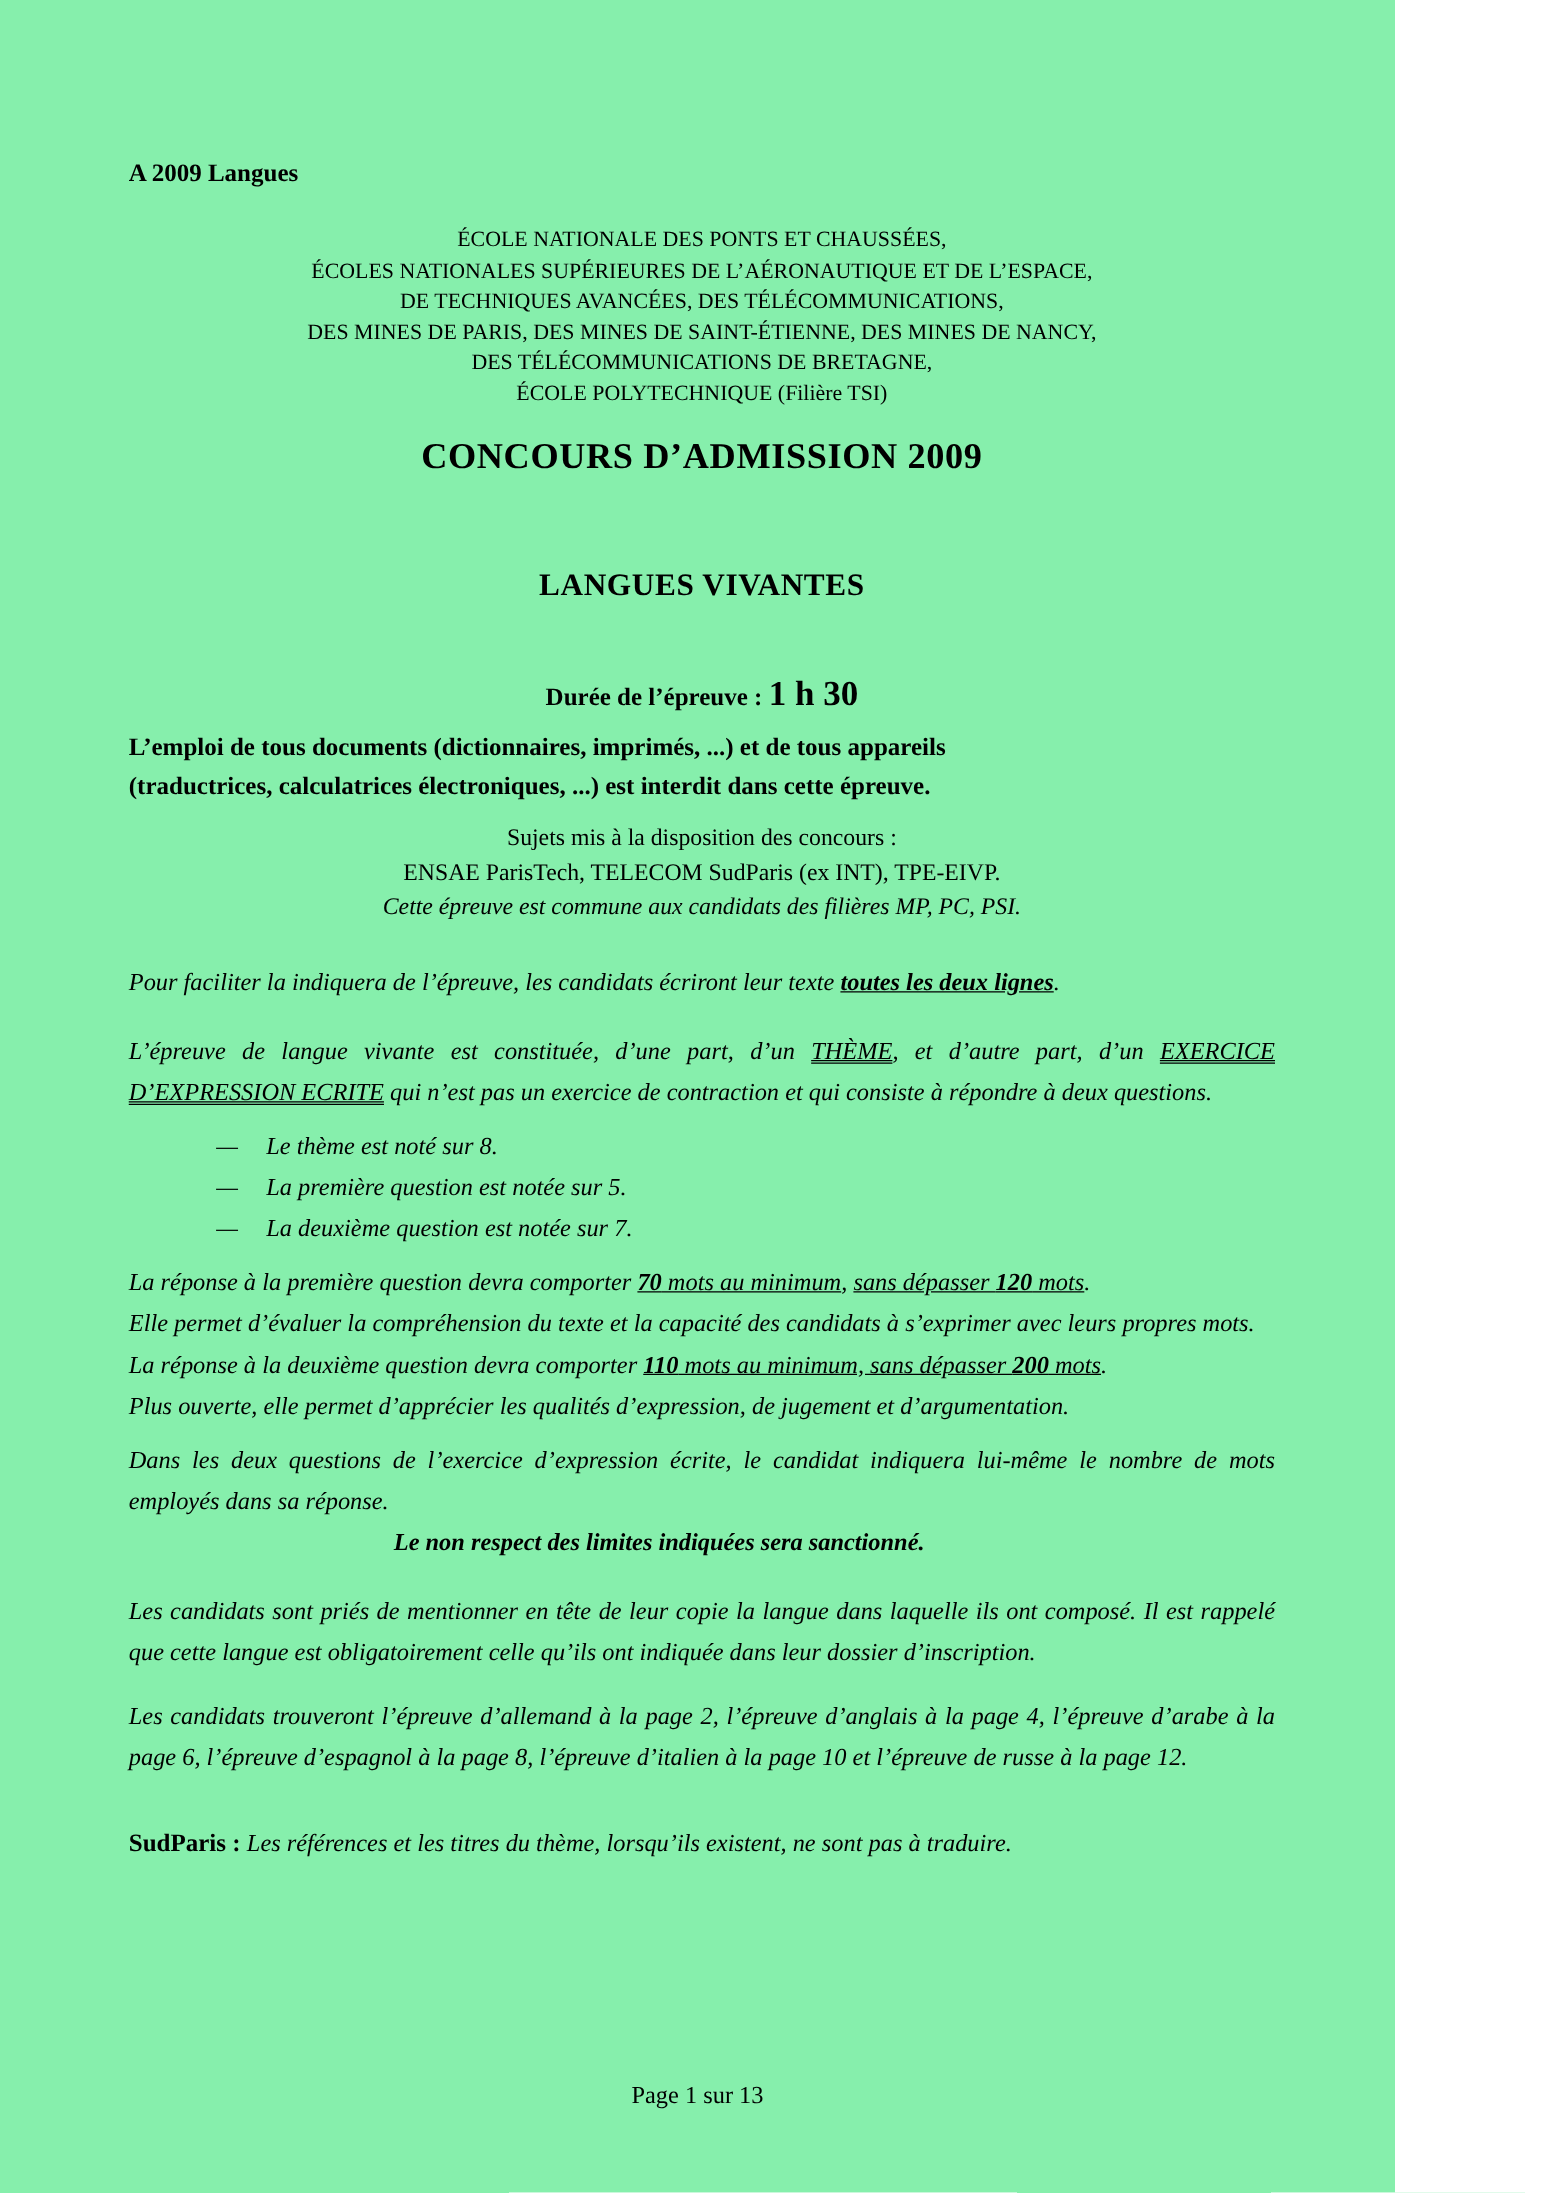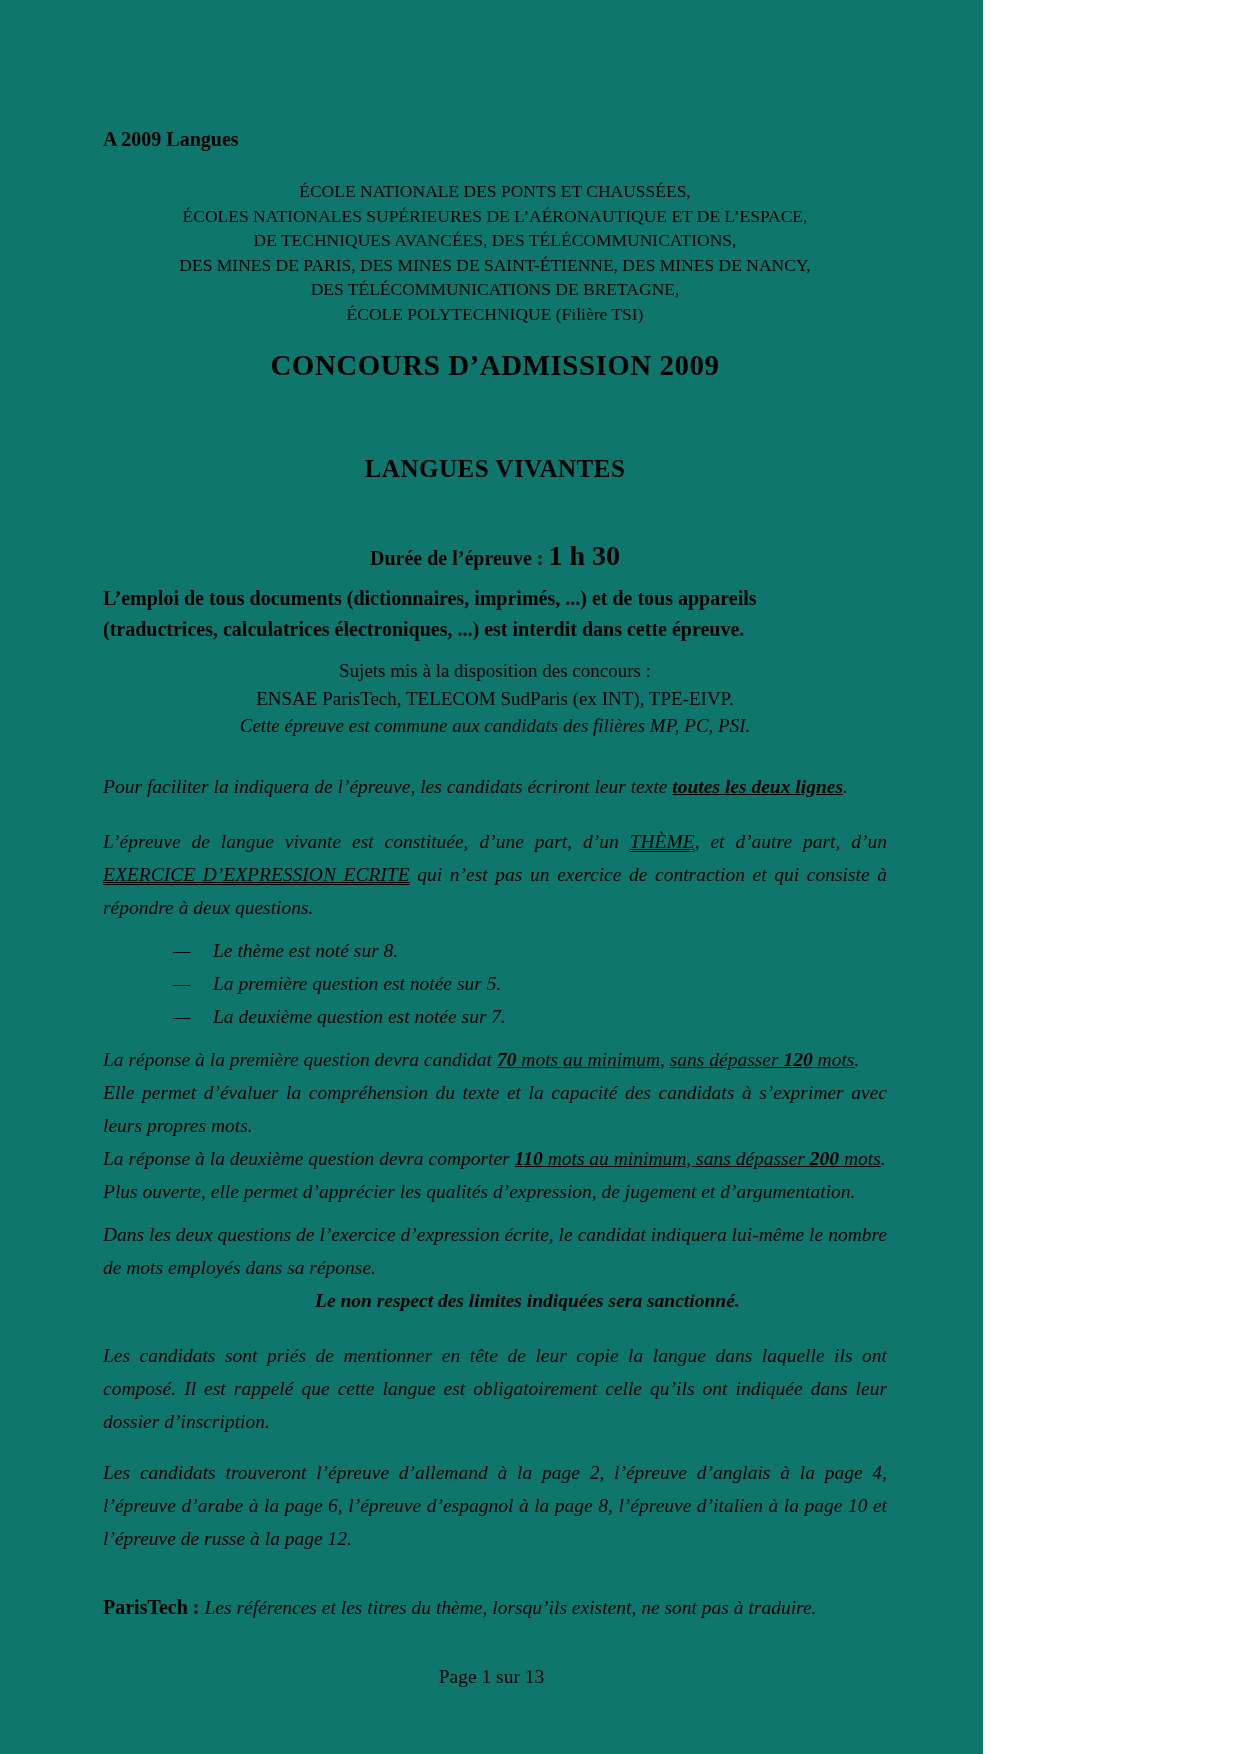--- a/index.html
+++ b/index.html
@@ -1,19 +1,19 @@
 <!DOCTYPE html>
 <html lang="fr"><head>
 <meta charset="utf-8">
 <style>
   html, body { margin: 0; padding: 0; background: #ffffff; }
   .page {
-    width: 983px;
+    width: 1116px;
     height: 1754px;
-    background: #0f766e;
+    background: #86efac;
     color: #000000;
     font-family: "Liberation Serif", "DejaVu Serif", serif;
     box-sizing: border-box;
     padding: 128px 96px 0 103px;
     position: relative;
     overflow: hidden;
   }
   .ref { font-weight: bold; font-size: 20px; line-height: 23px; }
   .schools { text-align: center; font-size: 17.5px; line-height: 24.5px; margin-top: 28px; }
   .title { text-align: center; font-weight: bold; font-size: 29px; line-height: 34px; margin-top: 22px; letter-spacing: 0.5px; }
@@ -92,37 +92,37 @@
     <div class="list-item">
       <span class="dash">—</span><span>La première question est notée sur 5.</span>
     </div>
     <div class="list-item">
       <span class="dash">—</span><span>La deuxième question est notée sur 7.</span>
     </div>
   </div>
 
   <div class="body-text p-q">
     <div class="jline">
-      <span>La réponse à la première question devra candidat </span><span class="u"><span class="b">70</span><span> mots au minimum</span></span><span>, </span><span class="u"><span>sans dépasser </span><span class="b">120</span><span> mots</span></span><span>.</span>
+      <span>La réponse à la première question devra comporter </span><span class="u"><span class="b">70</span><span> mots au minimum</span></span><span>, </span><span class="u"><span>sans dépasser </span><span class="b">120</span><span> mots</span></span><span>.</span>
     </div>
     <div class="jline">Elle permet d’évaluer la compréhension du texte et la capacité des candidats à s’exprimer avec leurs propres mots.</div>
     <div class="jline">
       <span>La réponse à la deuxième question devra comporter </span><span class="u"><span class="b">110</span><span> mots au minimum, sans dépasser </span><span class="b">200</span><span> mots</span></span><span>.</span>
     </div>
     <div class="jline">Plus ouverte, elle permet d’apprécier les qualités d’expression, de jugement et d’argumentation.</div>
   </div>
 
   <div class="body-text p-count">
     <div class="jline">Dans les deux questions de l’exercice d’expression écrite, le candidat indiquera lui-même le nombre de mots employés dans sa réponse.</div>
     <div class="sanction">Le non respect des limites indiquées sera sanctionné.</div>
   </div>
 
   <div class="body-text p-langue">Les candidats sont priés de mentionner en tête de leur copie la langue dans laquelle ils ont composé. Il est rappelé que cette langue est obligatoirement celle qu’ils ont indiquée dans leur dossier d’inscription.</div>
 
   <div class="body-text p-pages">Les candidats trouveront l’épreuve d’allemand à la page 2, l’épreuve d’anglais à la page 4, l’épreuve d’arabe à la page 6, l’épreuve d’espagnol à la page 8, l’épreuve d’italien à la page 10 et l’épreuve de russe à la page 12.</div>
 
   <div class="remark">
-    <span class="remark-label">ParisTech : </span><span class="italic">Les références et les titres du thème, lorsqu’ils existent, ne sont pas à traduire.</span>
+    <span class="remark-label">SudParis : </span><span class="italic">Les références et les titres du thème, lorsqu’ils existent, ne sont pas à traduire.</span>
   </div>
 
   <div class="footer">Page 1 sur 13</div>
 
 </div>
 
 </body></html>

